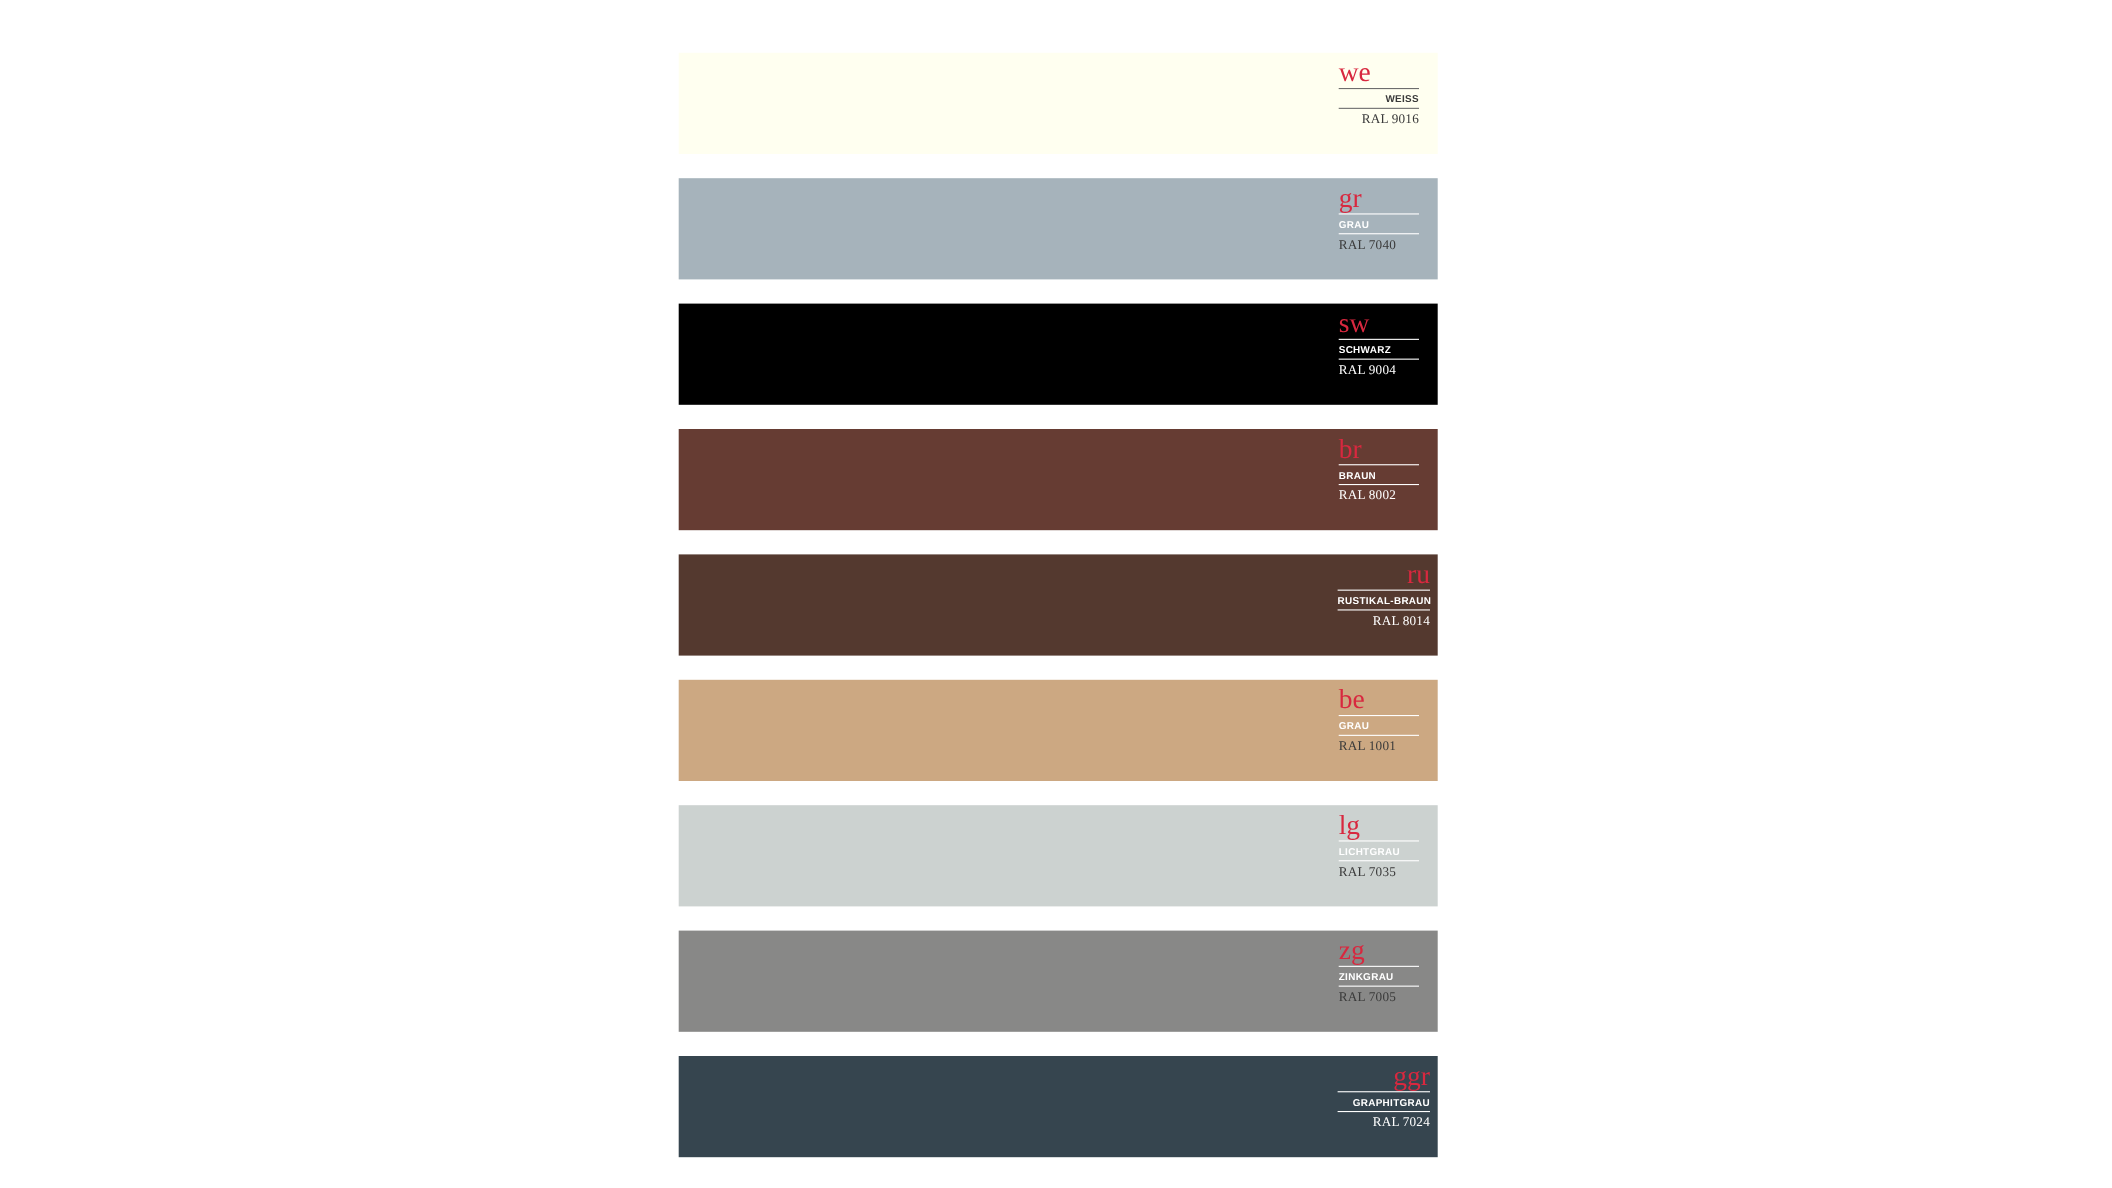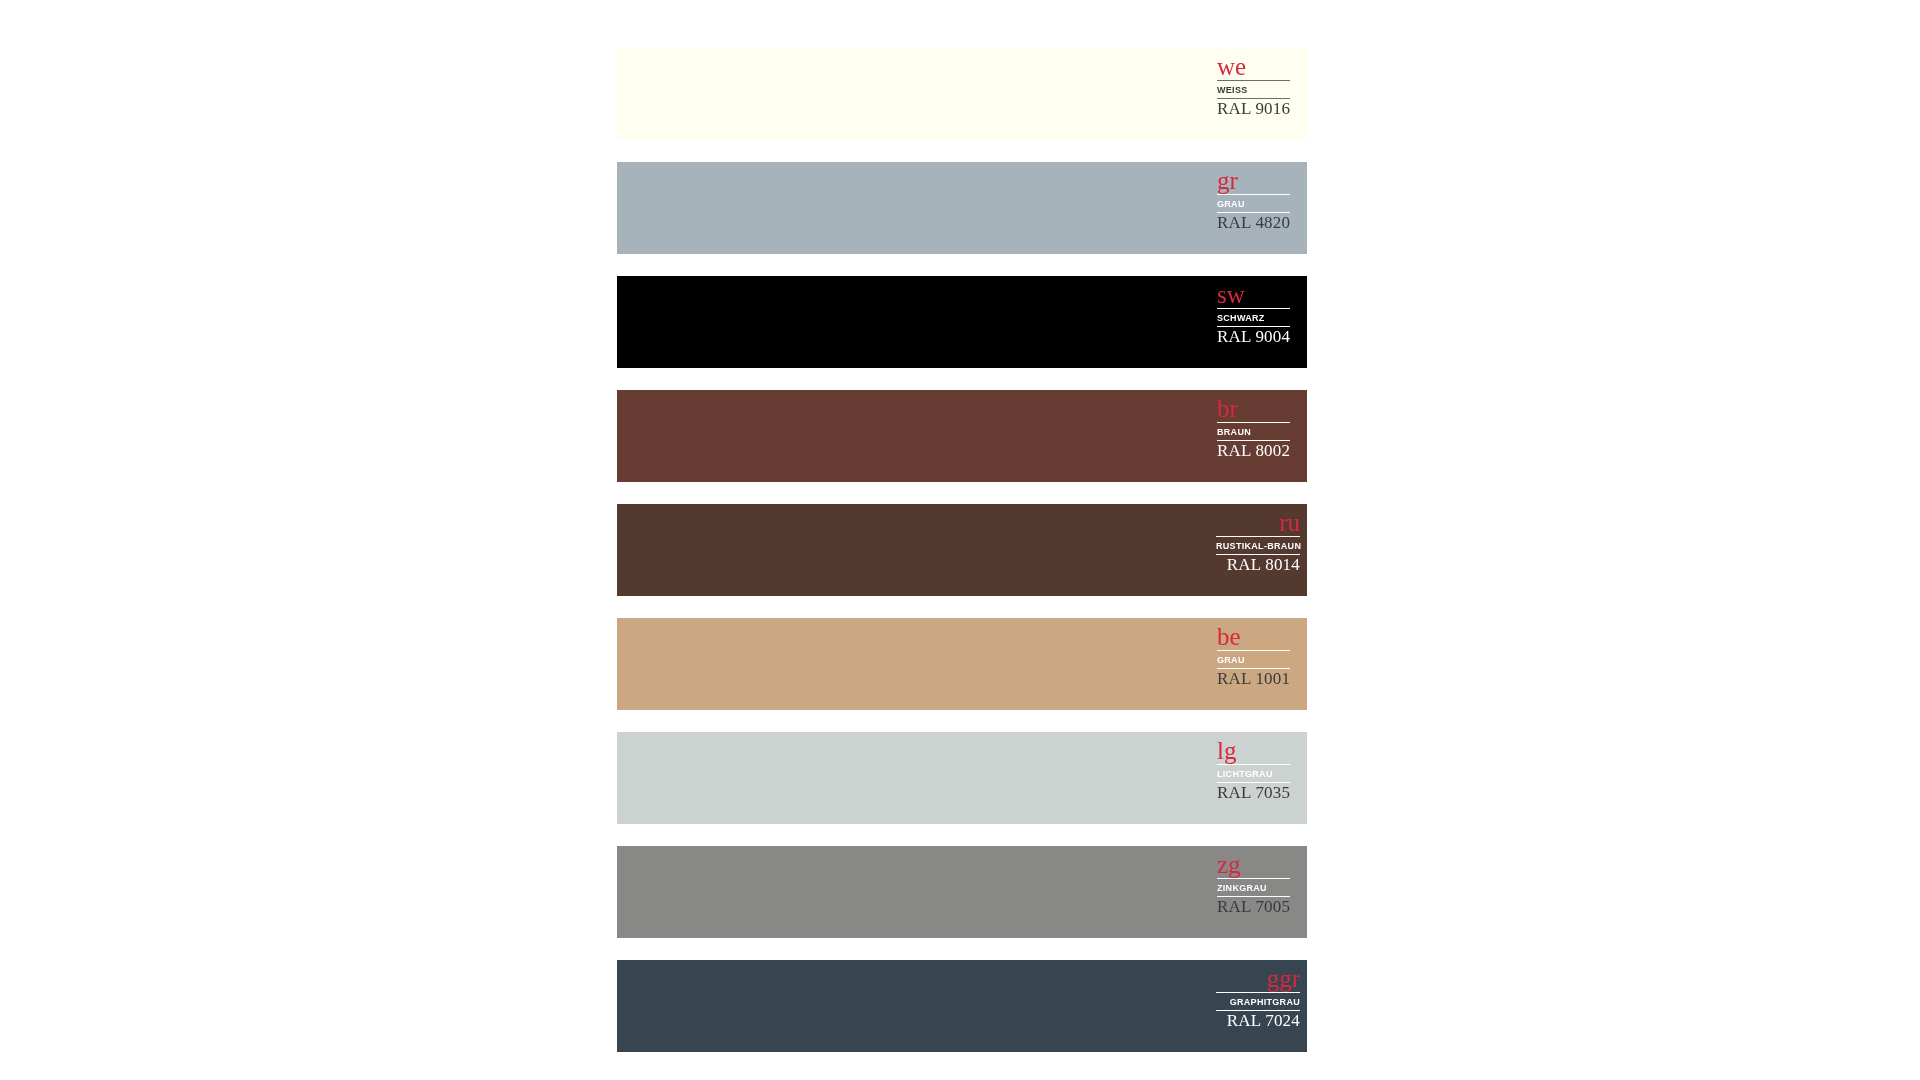--- a/index.html
+++ b/index.html
@@ -80,32 +80,32 @@
     line-height: 14px;
     padding-top: 2px;
     padding-bottom: 1px;
     color: #333333;
     white-space: nowrap;
     display: block;
   }
 
   .ral {
     font-family: "Liberation Serif", serif;
-    font-size: 17px;
+    font-size: 12px;
     line-height: 15px;
     padding-top: 2px;
     color: #333333;
     white-space: nowrap;
     display: block;
     letter-spacing: 0.2px;
   }
 
   
   .theme-dark-text .name,
-  .theme-dark-text .ral { color: #3a3a3a; }
+  .theme-dark-text .ral { color: #3a3a3a; text-align: right; }
   .theme-dark-text .rule { background: #6d6d6d; }
 
   
   .theme-light-text .name,
   .theme-light-text .ral { color: #ffffff; }
   .theme-light-text .rule { background: #ffffff; }
 
   
   .theme-mixed .name { color: #ffffff; }
   .theme-mixed .ral { color: #3a3a3a; }
@@ -125,21 +125,21 @@
         <span class="ral">RAL 9016</span>
       </div>
     </div>
     <div class="swatch-row">
       <div class="swatch-fill" style="background: rgb(166, 179, 187);"></div>
       <div class="label-block theme-mixed">
         <span class="abbr" style="color: rgb(216, 40, 63);">gr</span>
         <span class="rule"></span>
         <span class="name">GRAU</span>
         <span class="rule"></span>
-        <span class="ral">RAL 4820</span>
+        <span class="ral">RAL 7040</span>
       </div>
     </div>
     <div class="swatch-row">
       <div class="swatch-fill" style="background: rgb(0, 0, 0);"></div>
       <div class="label-block theme-light-text">
         <span class="abbr" style="color: rgb(216, 40, 63);">sw</span>
         <span class="rule"></span>
         <span class="name">SCHWARZ</span>
         <span class="rule"></span>
         <span class="ral">RAL 9004</span>

